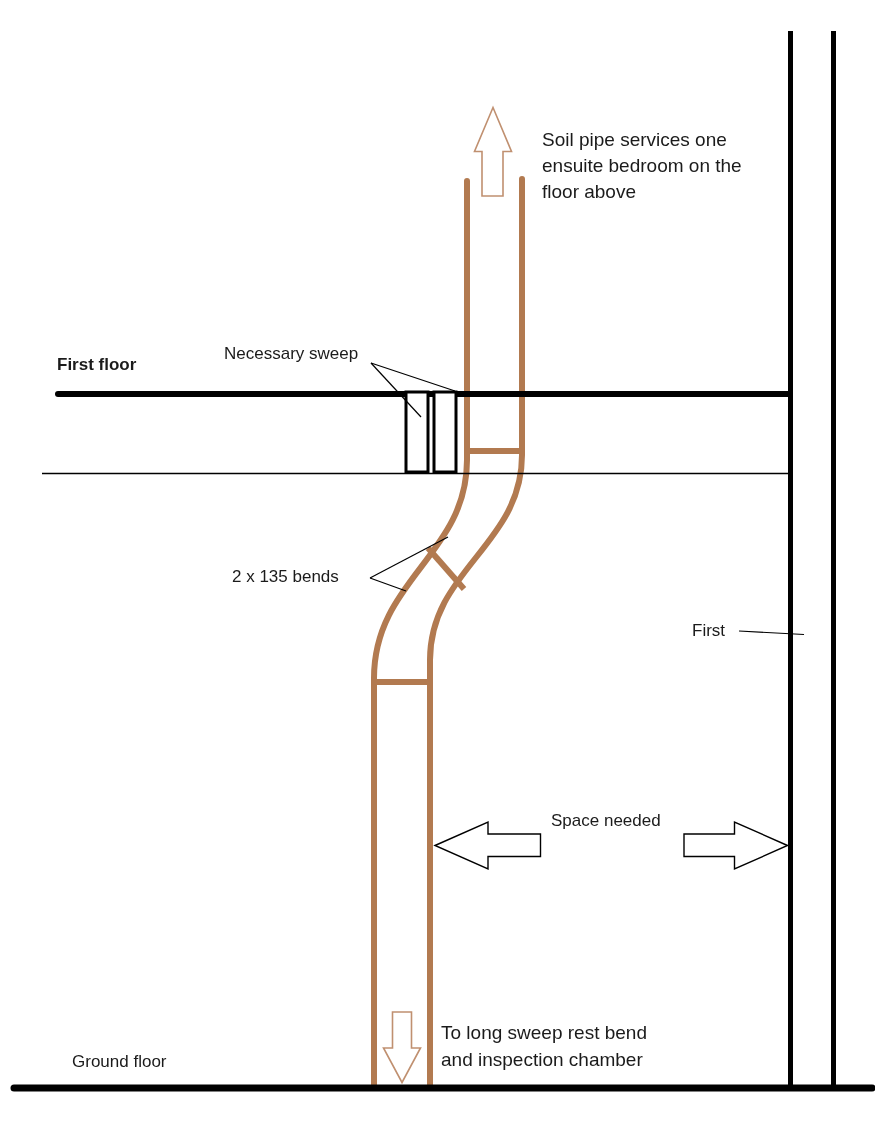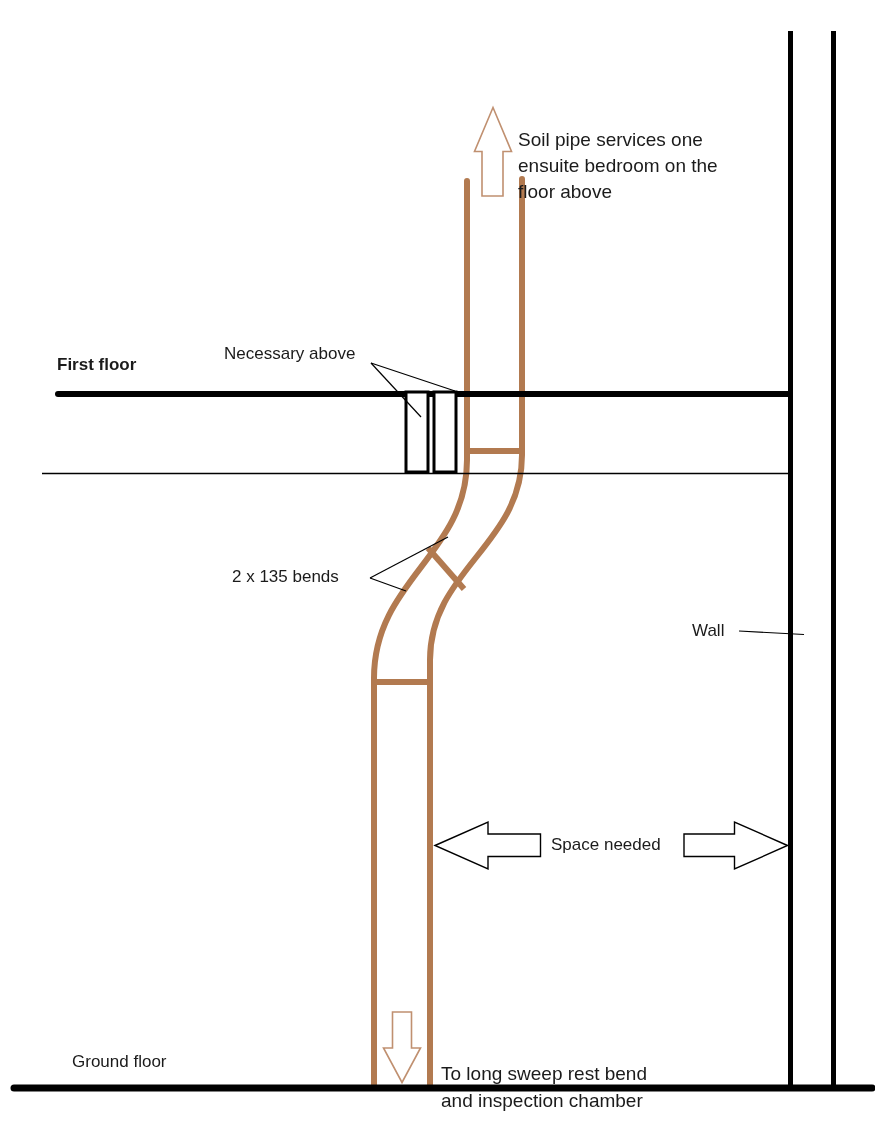--- a/index.html
+++ b/index.html
@@ -101,28 +101,28 @@
     <polygon class="block-arrow" points="435,845.5 488,822 488,834 540.5,834 540.5,856.5 488,856.5 488,869"></polygon>
     <polygon class="block-arrow" points="787.5,845.5 734.5,822 734.5,834 684,834 684,856.5 734.5,856.5 734.5,869"></polygon>
 
     <path class="leader" d="M 371 363 L 455 391"></path>
     <path class="leader" d="M 371 363 L 421 417"></path>
     <path class="leader" d="M 370 578 L 448 537"></path>
     <path class="leader" d="M 370 578 L 406 591"></path>
     <path class="leader" d="M 739 631 L 804 634.5"></path>
   </svg>
 
-  <div class="note" style="left:518px; top:127px; width:215px;">Soil pipe services one ensuite bedroom on the floor above</div>
+  <div class="note" style="left:542px; top:127px; width:215px;">Soil pipe services one ensuite bedroom on the floor above</div>
 
   <div class="label" style="left:57px; top:354px;font-weight:bold;">First floor</div>
 
-  <div class="label" style="left:224px; top:343px;">Necessary above</div>
+  <div class="label" style="left:224px; top:343px;">Necessary sweep</div>
 
   <div class="label" style="left:232px; top:566px;text-align:center;">2 x 135 bends</div>
 
-  <div class="label" style="left:692px; top:620px;">Wall</div>
+  <div class="label" style="left:692px; top:620px;">First</div>
 
-  <div class="label" style="left:551px; top:834px;">Space needed</div>
+  <div class="label" style="left:551px; top:810px;">Space needed</div>
 
-  <div class="note" style="left:441px; top:1019px; width:240px; line-height:27px;margin-top:41px;">To long sweep rest bend and inspection chamber</div>
+  <div class="note" style="left:441px; top:1019px; width:240px; line-height:27px;">To long sweep rest bend and inspection chamber</div>
 
   <div class="label" style="left:72px; top:1051px;">Ground floor</div>
 </div>
 
 </body></html>

